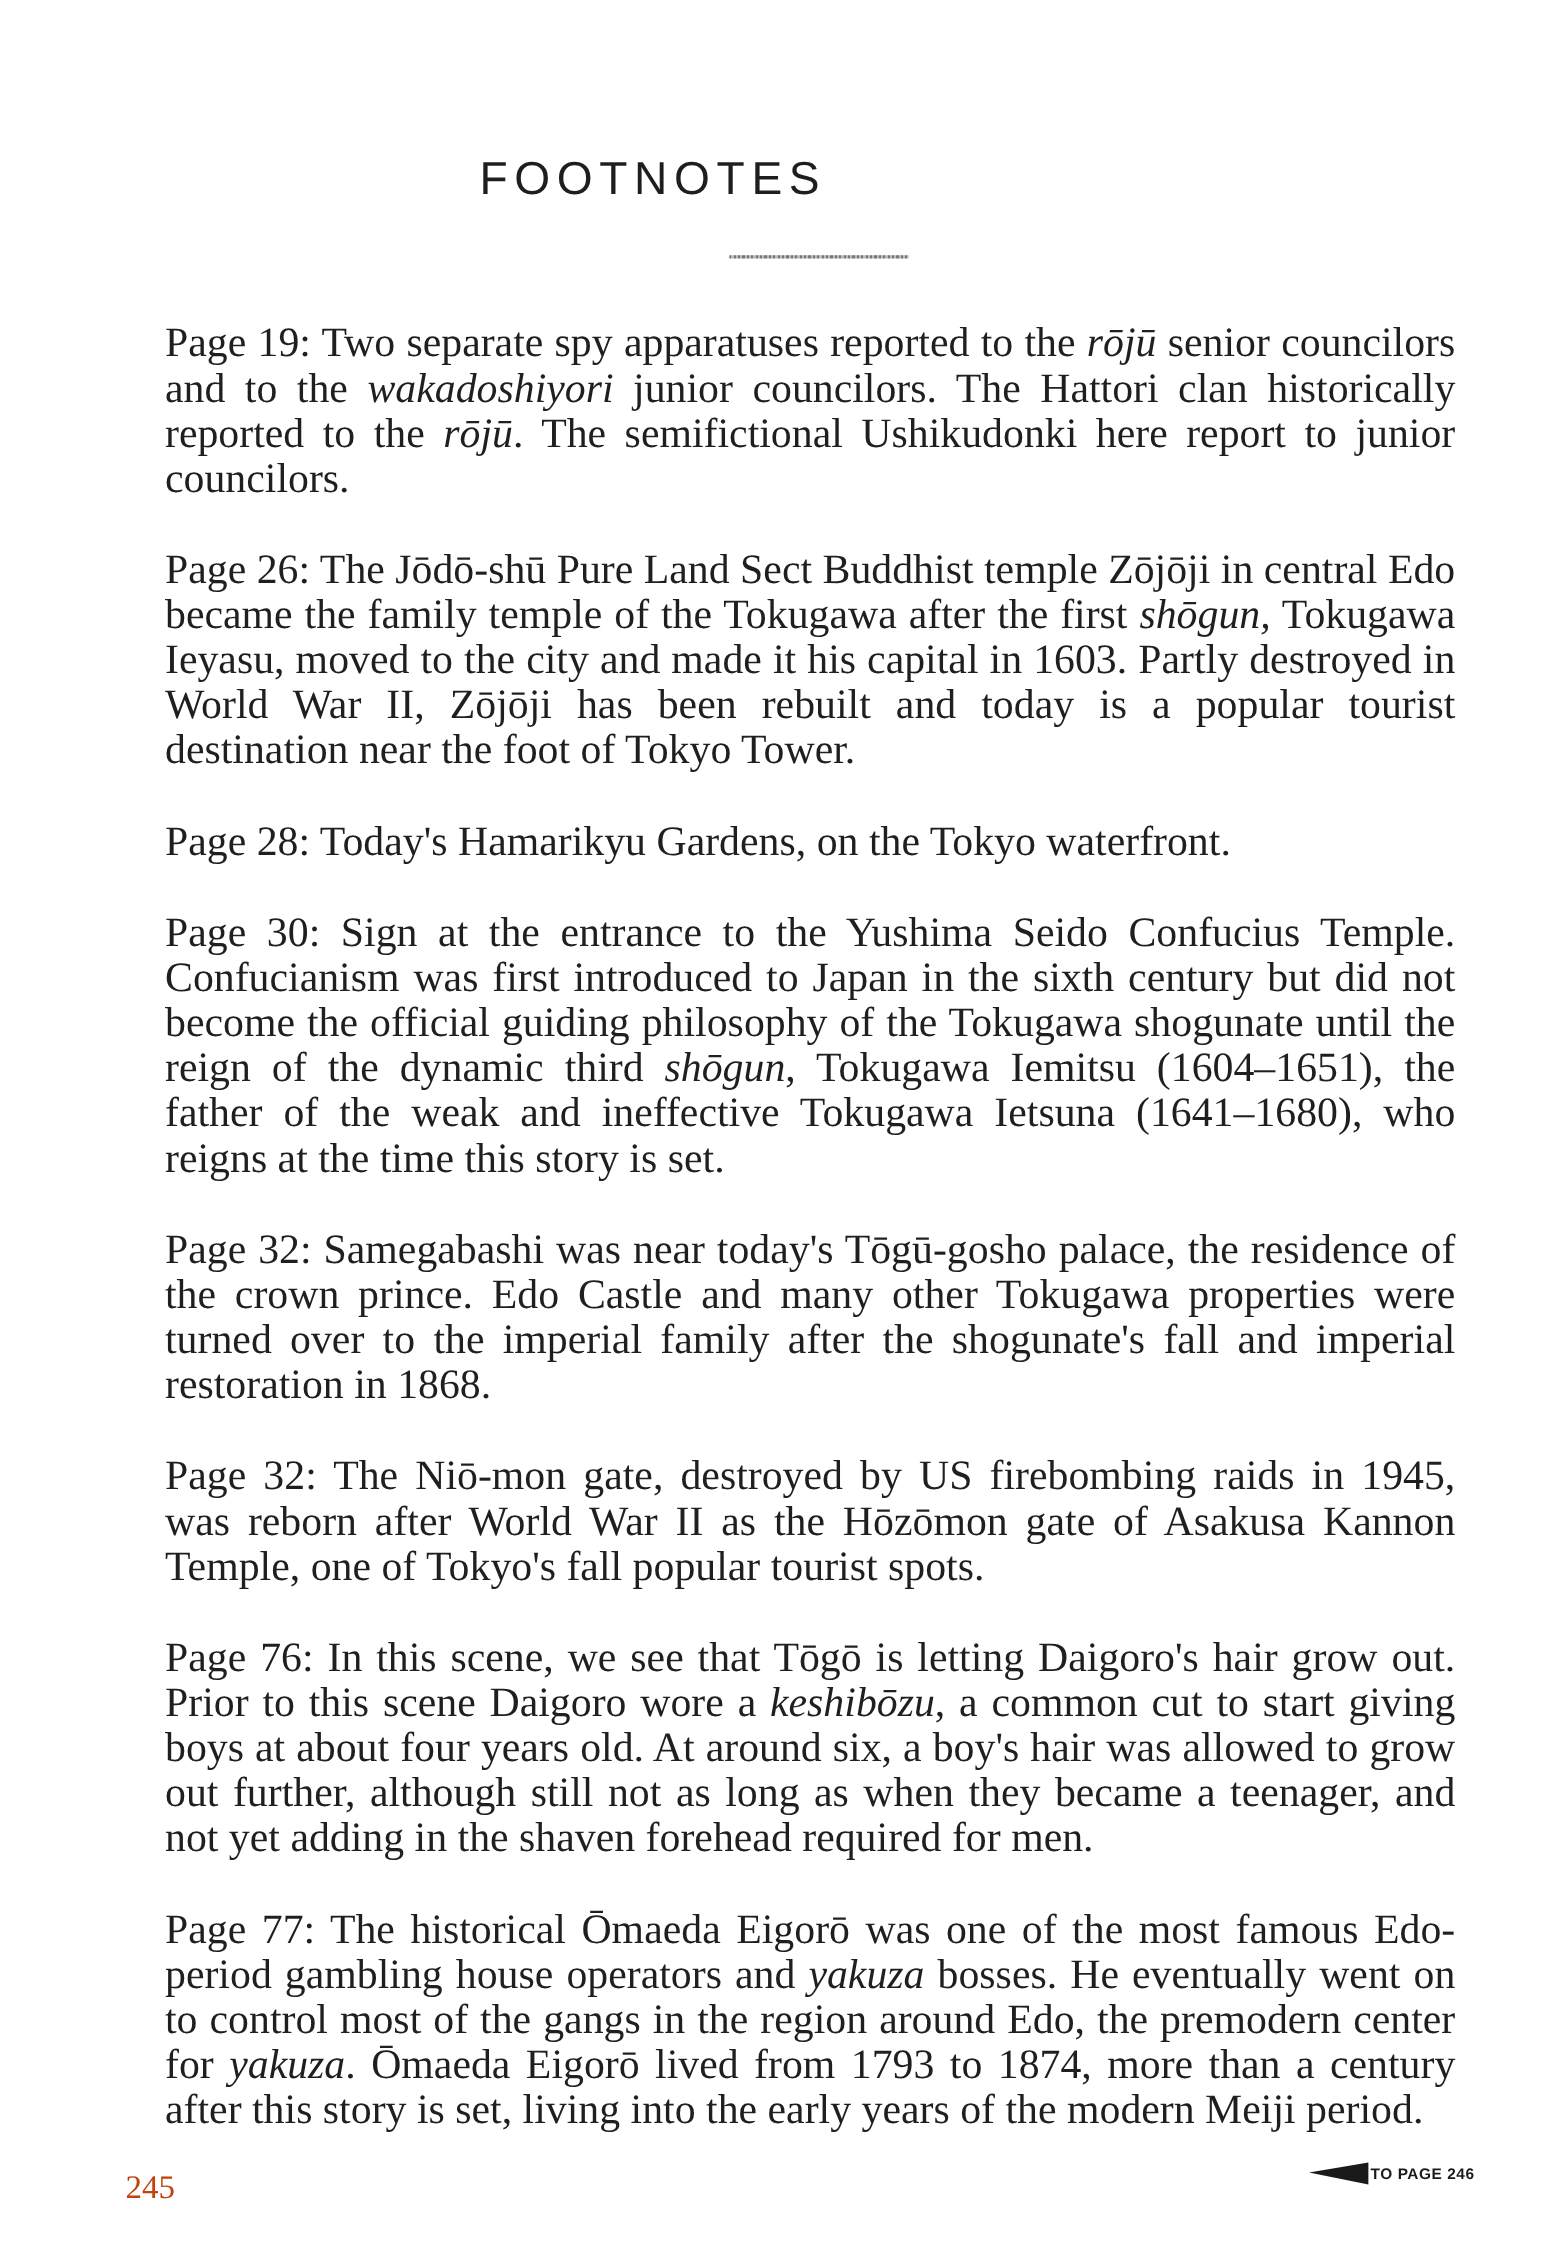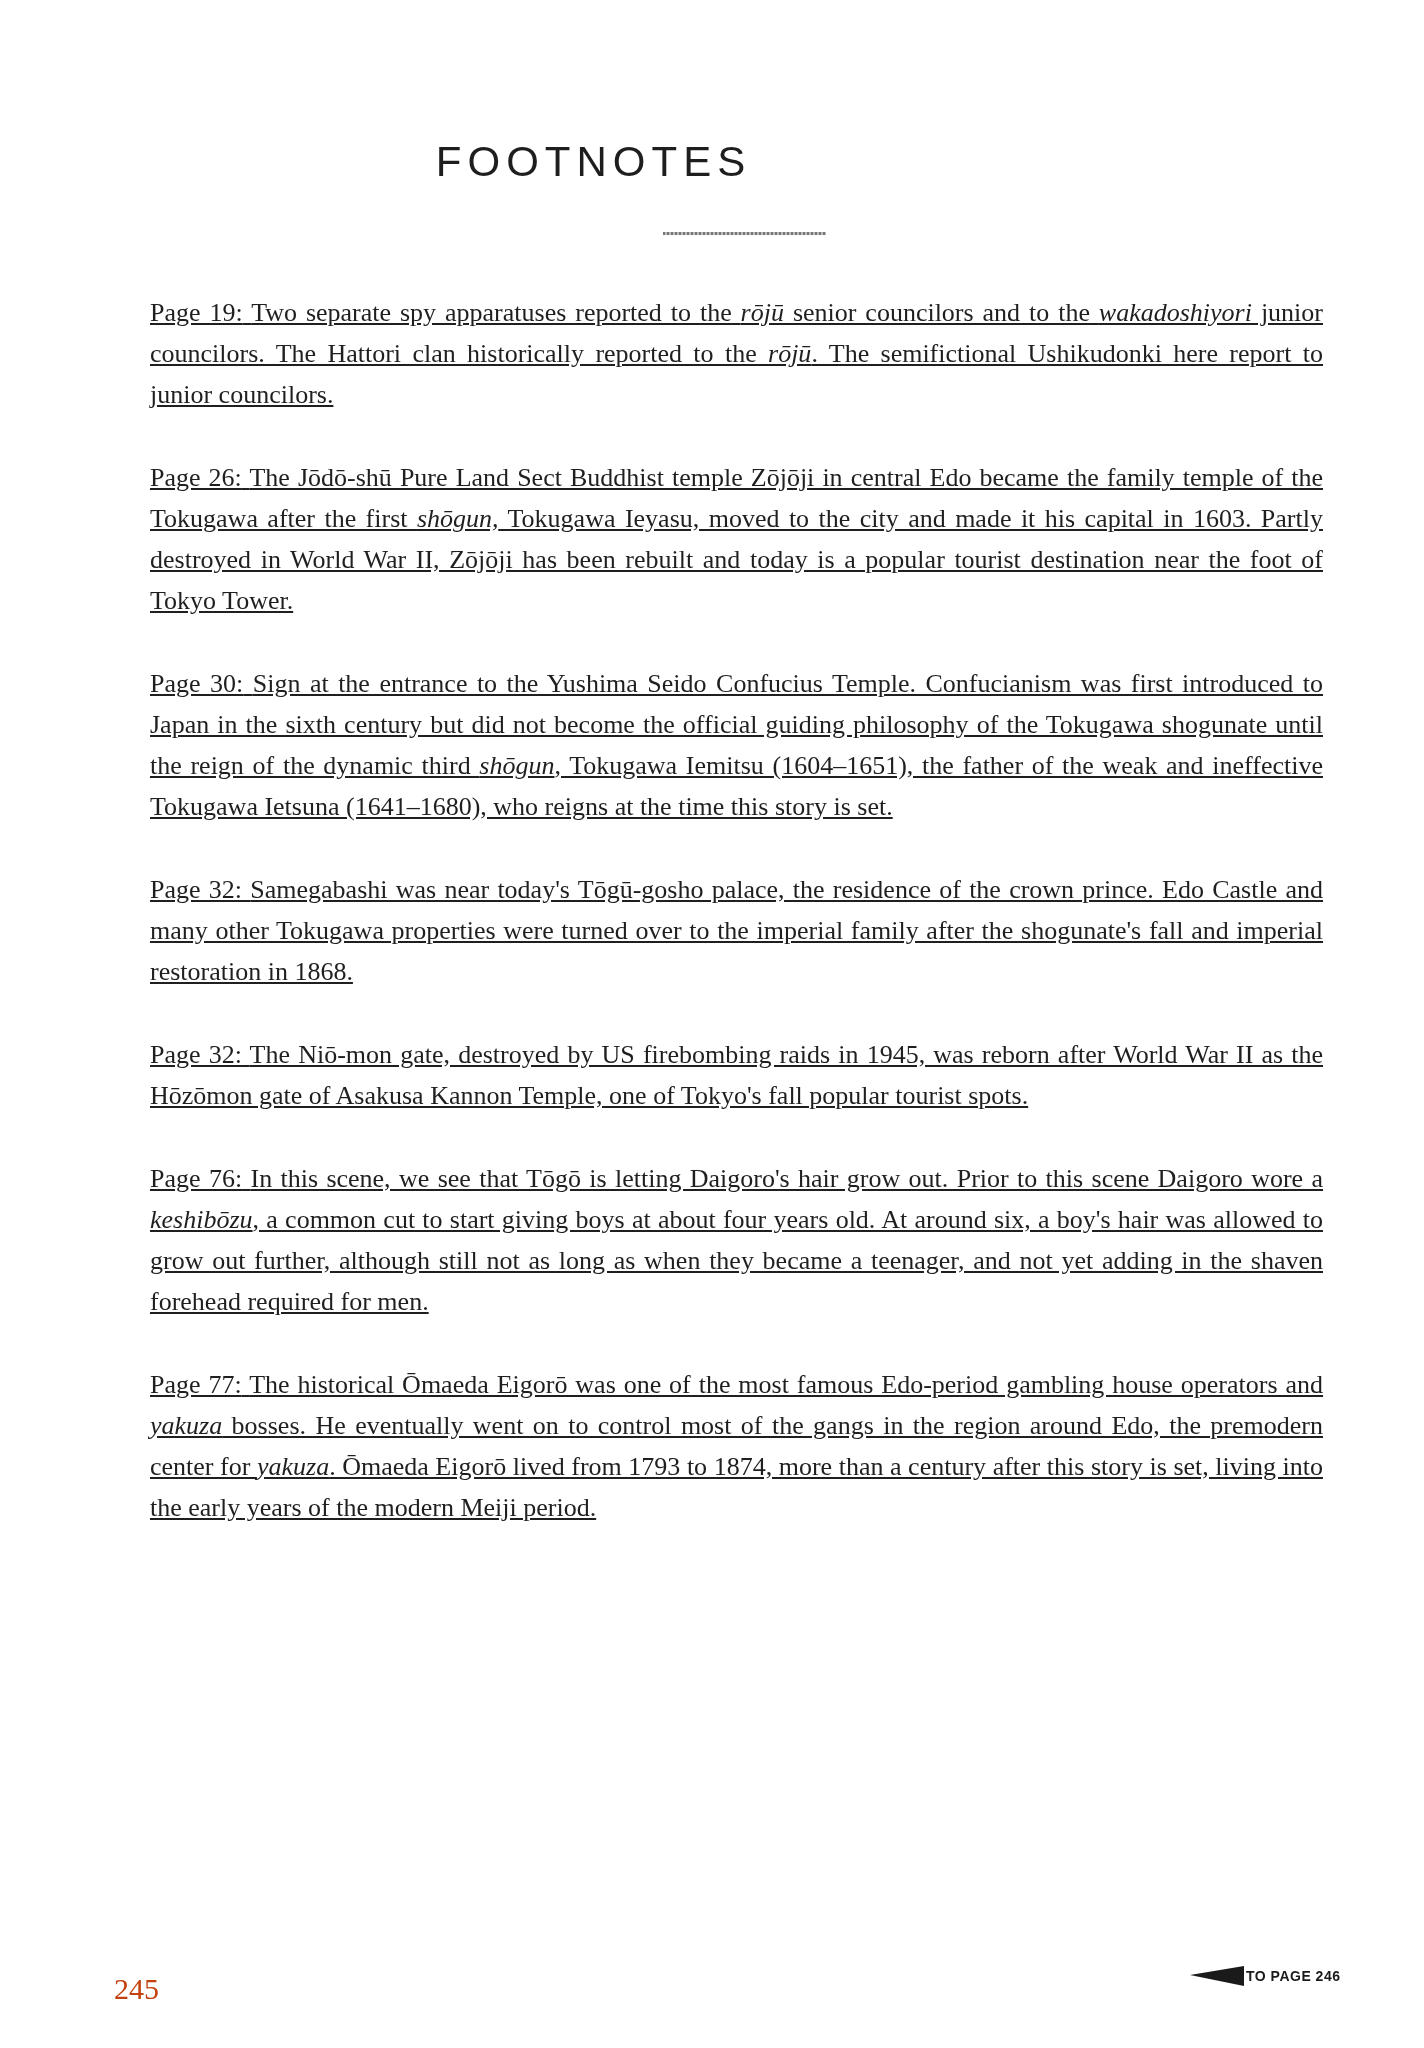--- a/index.html
+++ b/index.html
@@ -25,25 +25,24 @@
   .title-rule {
     position: absolute;
     top: 232px; left: 663px; width: 163px; height: 3px;
     background: repeating-linear-gradient(90deg, #777 0 2px, #bbb 2px 4px);
   }
   .notes {
     position: absolute;
     top: 292px; left: 150px; width: 1173px;
   }
   .note {
-    font-size: 26px;
+    font-size: 38px;
     line-height: 41px;
     text-align: justify;
     margin: 0 0 42px 0;
-    text-decoration: underline;
   }
   .note i { font-style: italic; }
   .page-number {
     position: absolute;
     top: 1972px; left: 114px;
     font-size: 30px; font-weight: normal;
     color: #c2410c;
     text-align: right;
   }
   .continue {
@@ -67,20 +66,21 @@
 </style>
 </head>
 <body>
 
 <h1 class="page-title">FOOTNOTES</h1>
 <div class="title-rule"></div>
 
 <div class="notes" id="notes">
     <p class="note"><span>Page 19:</span> <span>Two separate spy apparatuses reported to the </span><i>rōjū</i><span> senior councilors and to the </span><i>wakadoshiyori</i><span> junior councilors. The Hattori clan historically reported to the </span><i>rōjū</i><span>. The semifictional Ushikudonki here report to junior councilors.</span></p>
     <p class="note"><span>Page 26:</span> <span>The Jōdō-shū Pure Land Sect Buddhist temple Zōjōji in central Edo became the family temple of the Tokugawa after the first </span><i>shōgun,</i><span> Tokugawa Ieyasu, moved to the city and made it his capital in 1603. Partly destroyed in World War II, Zōjōji has been rebuilt and today is a popular tourist destination near the foot of Tokyo Tower.</span></p>
+    <p class="note"><span>Page 28:</span> <span>Today's Hamarikyu Gardens, on the Tokyo waterfront.</span></p>
     <p class="note"><span>Page 30:</span> <span>Sign at the entrance to the Yushima Seido Confucius Temple. Confucianism was first introduced to Japan in the sixth century but did not become the official guiding philosophy of the Tokugawa shogunate until the reign of the dynamic third </span><i>shōgun</i><span>, Tokugawa Iemitsu (1604–1651), the father of the weak and ineffective Tokugawa Ietsuna (1641–1680), who reigns at the time this story is set.</span></p>
     <p class="note"><span>Page 32:</span> <span>Samegabashi was near today's Tōgū-gosho palace, the residence of the crown prince. Edo Castle and many other Tokugawa properties were turned over to the imperial family after the shogunate's fall and imperial restoration in 1868.</span></p>
     <p class="note"><span>Page 32:</span> <span>The Niō-mon gate, destroyed by US firebombing raids in 1945, was reborn after World War II as the Hōzōmon gate of Asakusa Kannon Temple, one of Tokyo's fall popular tourist spots.</span></p>
     <p class="note"><span>Page 76:</span> <span>In this scene, we see that Tōgō is letting Daigoro's hair grow out. Prior to this scene Daigoro wore a </span><i>keshibōzu</i><span>, a common cut to start giving boys at about four years old. At around six, a boy's hair was allowed to grow out further, although still not as long as when they became a teenager, and not yet adding in the shaven forehead required for men.</span></p>
     <p class="note"><span>Page 77:</span> <span>The historical Ōmaeda Eigorō was one of the most famous Edo-period gambling house operators and </span><i>yakuza</i><span> bosses. He eventually went on to control most of the gangs in the region around Edo, the premodern center for </span><i>yakuza</i><span>. Ōmaeda Eigorō lived from 1793 to 1874, more than a century after this story is set, living into the early years of the modern Meiji period.</span></p>
   </div>
 
 <div class="page-number">245</div>
 
 <div class="continue">

